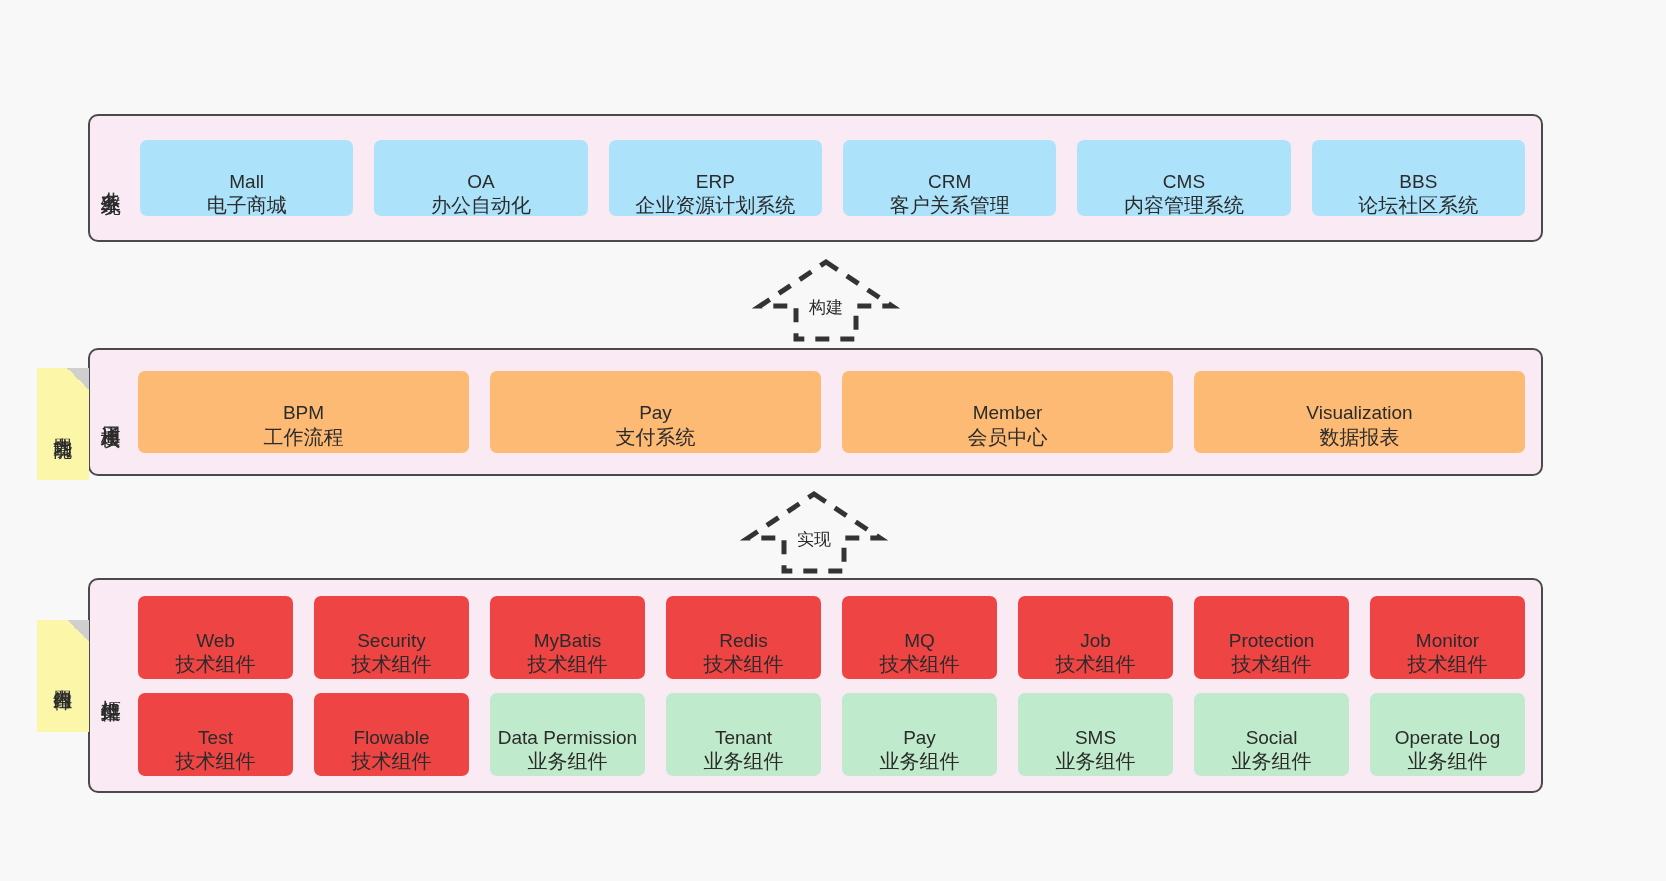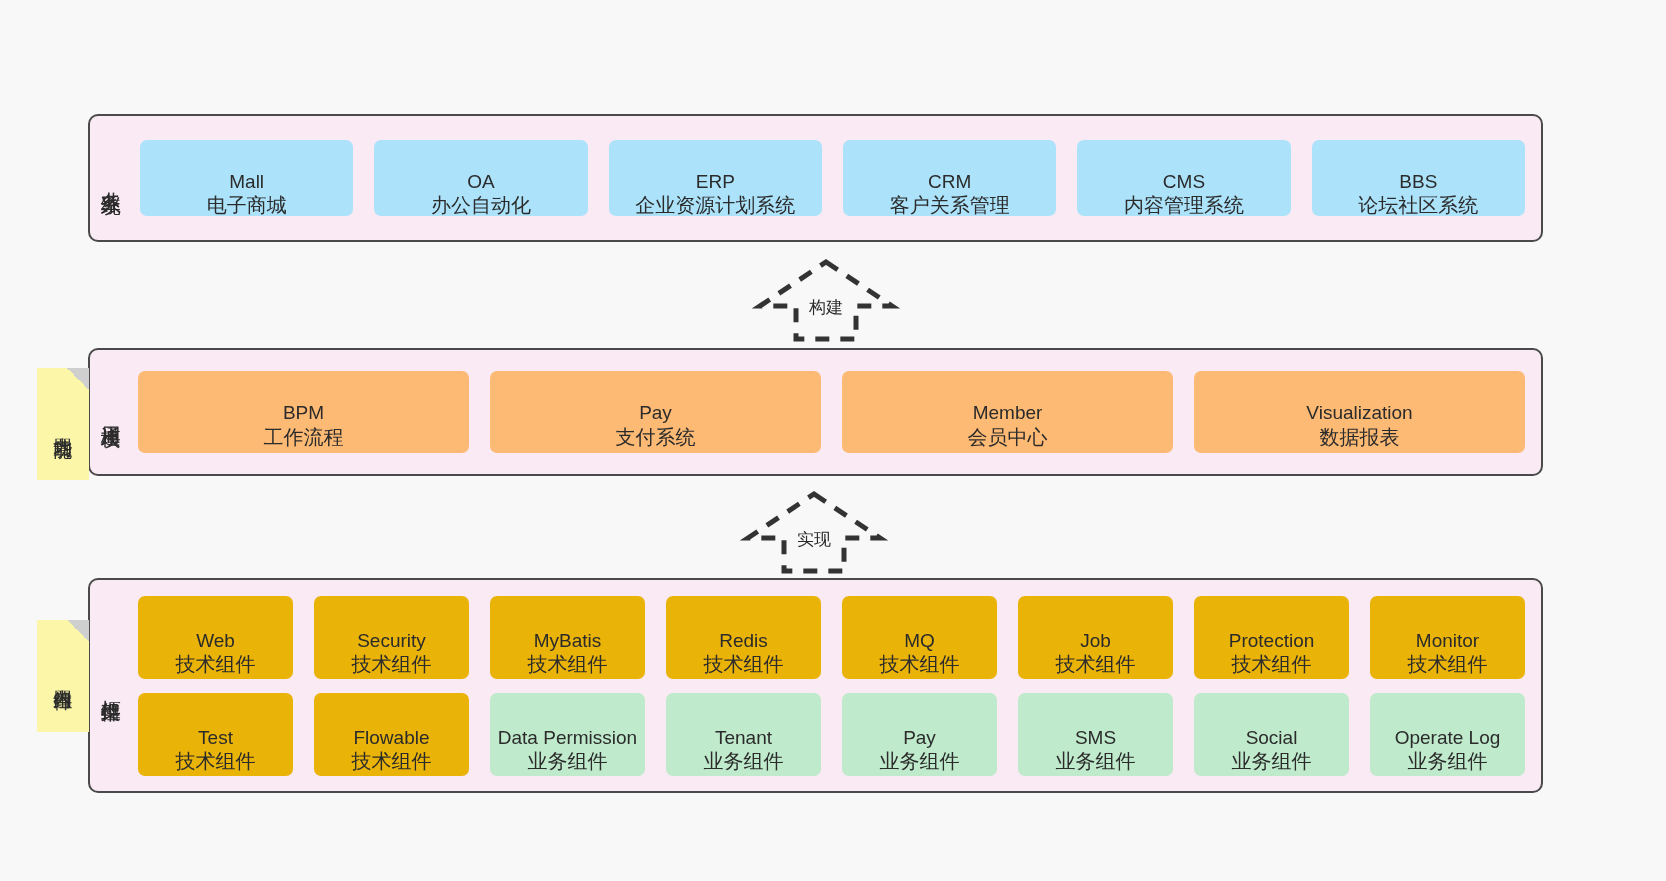--- a/index.html
+++ b/index.html
@@ -85,21 +85,21 @@
 
   
   #layer-modules { left: 88px; top: 348px; width: 1455px; height: 128px; }
   #layer-modules .row { height: 82px; }
   .c-red   { background: #f2636b; }
   .c-pink  { background: #fdba74; justify-content: flex-end; }
 
   
   #layer-framework { left: 88px; top: 578px; width: 1455px; height: 215px; }
   #layer-framework .row { height: 83px; }
-  .c-green      { background: #eab308; }
+  .c-green      { background: #ef4444; }
   .c-lightgreen { background: #bfeacb; }
 
   
   .note {
     position: absolute;
     background: #fcf7a8;
     box-sizing: border-box;
     display: flex;
     align-items: center;
     justify-content: center;

